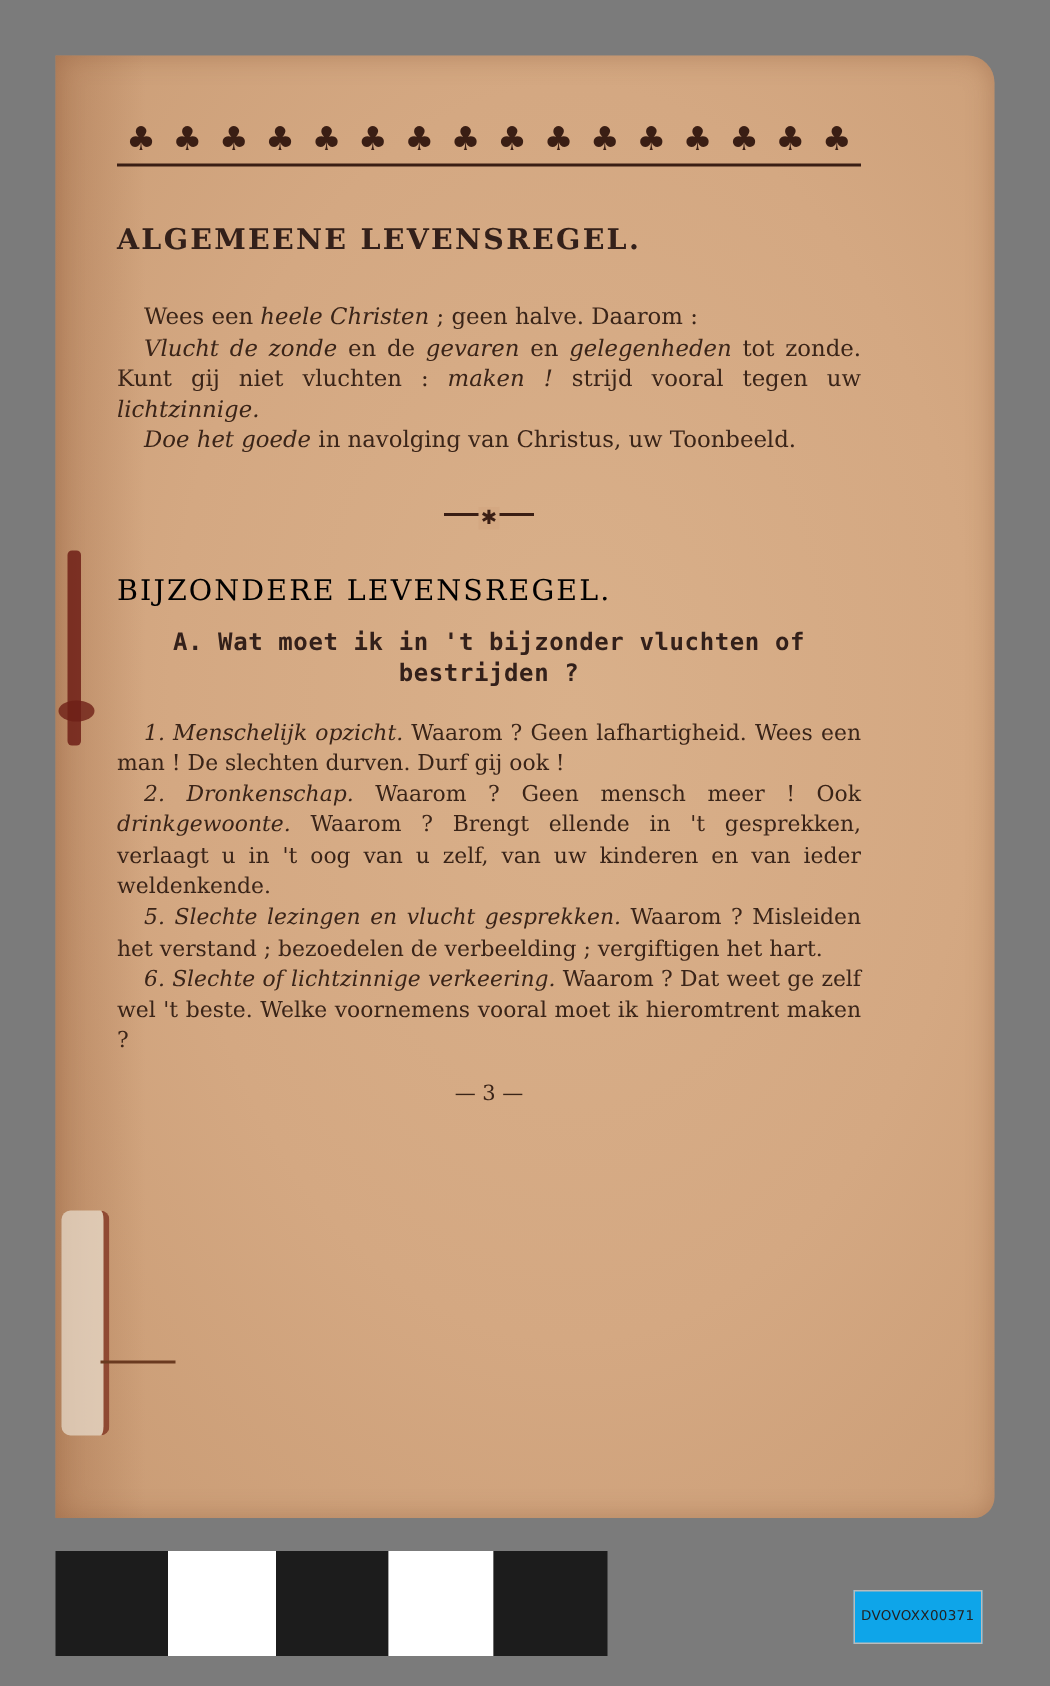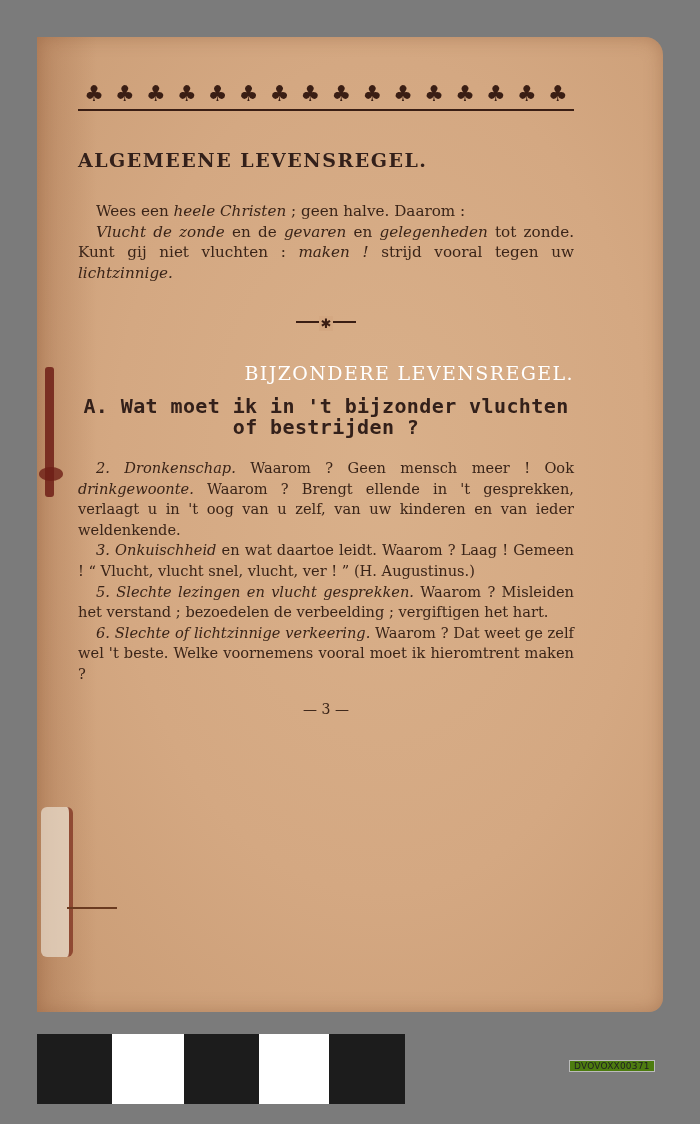--- a/index.html
+++ b/index.html
@@ -54,38 +54,38 @@
   em { font-style: italic; }
   .divider {
     margin: 30px auto 0; width: 60px; text-align: center; position: relative;
     height: 16px;
   }
   .divider::before {
     content: ""; position: absolute; left: 0; right: 0; top: 8px; height: 2px; background: #3a1e14;
   }
   .divider span { position: relative; background: #d4a882; padding: 0 2px; font-size: 13px; color: #3a1e14; }
   h2 {
-    margin: 33px 0 0 0; text-align: right; font-size: 19px; letter-spacing: 1.4px;
-    font-weight: normal; color: #ffffff;
+    margin: 33px 0 0 0; text-align: left; font-size: 19px; letter-spacing: 1.4px;
+    font-weight: normal; color: #000000;
   }
   h3 {
-    margin: 12px 0 0 0; text-align: center; font-size: 20px; line-height: 21px;
+    margin: 12px 0 0 0; text-align: center; font-size: 16px; line-height: 21px;
     font-family: "DejaVu Sans Mono", "Liberation Mono", monospace; font-weight: bold;
     letter-spacing: 0.4px; color: #33201a;
   }
   .items { margin-top: 20px; font-size: 14.6px; line-height: 20.6px; }
   .items p { margin: 0; text-align: justify; }
   .pagenum { margin-top: 16px; text-align: center; font-size: 14px; }
   .scale {
     position: absolute; left: 37px; top: 1034px; height: 70px; width: 368px; display: flex;
   }
   .scale div { height: 100%; }
   .accession {
-    position: absolute; left: 569px; top: 1060px; padding: 0 4px;
-    background: #4d7c0f; border: 1px solid #bbb; font-family: "DejaVu Sans", sans-serif;
+    position: absolute; left: 569px; top: 1060px; padding: 12px 4px;
+    background: #0ea5e9; border: 1px solid #bbb; font-family: "DejaVu Sans", sans-serif;
     font-size: 9px; color: #222; letter-spacing: .2px;
   }
 </style>
 </head>
 <body>
 
 <div class="page">
   <div class="stain s1"></div>
   <div class="stain s2"></div>
   <div class="tape"></div>
@@ -111,30 +111,31 @@
     <span>♣</span>
     <span>♣</span>
   </div>
   <div class="rule"></div>
 
   <h1>ALGEMEENE LEVENSREGEL.</h1>
 
   <div class="general">
     <p class="indent"><span>Wees een </span><em>heele Christen</em><span> ; geen halve. Daarom :</span></p>
     <p class="indent"><em>Vlucht de zonde</em><span> en de </span><em>gevaren</em><span> en </span><em>gelegenheden</em><span> tot zonde. Kunt gij niet vluchten : </span><em>maken !</em><span> strijd vooral tegen uw </span><em>lichtzinnige.</em></p>
+    <p class="indent"><em>Doe het goede</em><span> in navolging van Christus, uw Toonbeeld.</span></p>
   </div>
 
   <div class="divider"><span>✱</span></div>
 
   <h2>BIJZONDERE LEVENSREGEL.</h2>
   <h3>A. Wat moet ik in 't bijzonder vluchten of bestrijden ?</h3>
 
   <div class="items">
+    <p class="indent"><em>1.</em> <em>Menschelijk opzicht.</em><span> Waarom ? Geen lafhartigheid. Wees een man ! De slechten durven. Durf gij ook !</span></p>
     <p class="indent"><em>2.</em> <em>Dronkenschap.</em><span> Waarom ? Geen mensch meer ! Ook </span><em>drinkgewoonte.</em><span> Waarom ? Brengt ellende in 't gesprekken, verlaagt u in 't oog van u zelf, van uw kinderen en van ieder weldenkende.</span></p>
-    <p class="indent"><em>3.</em> <em>Onkuischheid</em><span> en wat daartoe leidt. Waarom ? Laag ! Gemeen ! “ Vlucht, vlucht snel, vlucht, ver ! ” (H. Augustinus.)</span></p>
     <p class="indent"><em>5.</em> <em>Slechte lezingen en vlucht gesprekken.</em><span> Waarom ? Misleiden het verstand ; bezoedelen de verbeelding ; vergiftigen het hart.</span></p>
     <p class="indent"><em>6.</em> <em>Slechte of lichtzinnige verkeering.</em><span> Waarom ? Dat weet ge zelf wel 't beste. Welke voornemens vooral moet ik hieromtrent maken ?</span></p>
   </div>
 
   <div class="pagenum">— 3 —</div>
 </div>
 
 <div class="scale">
   <div style="width:75px;background:#1c1c1c"></div>
   <div style="width:72px;background:#ffffff"></div>

